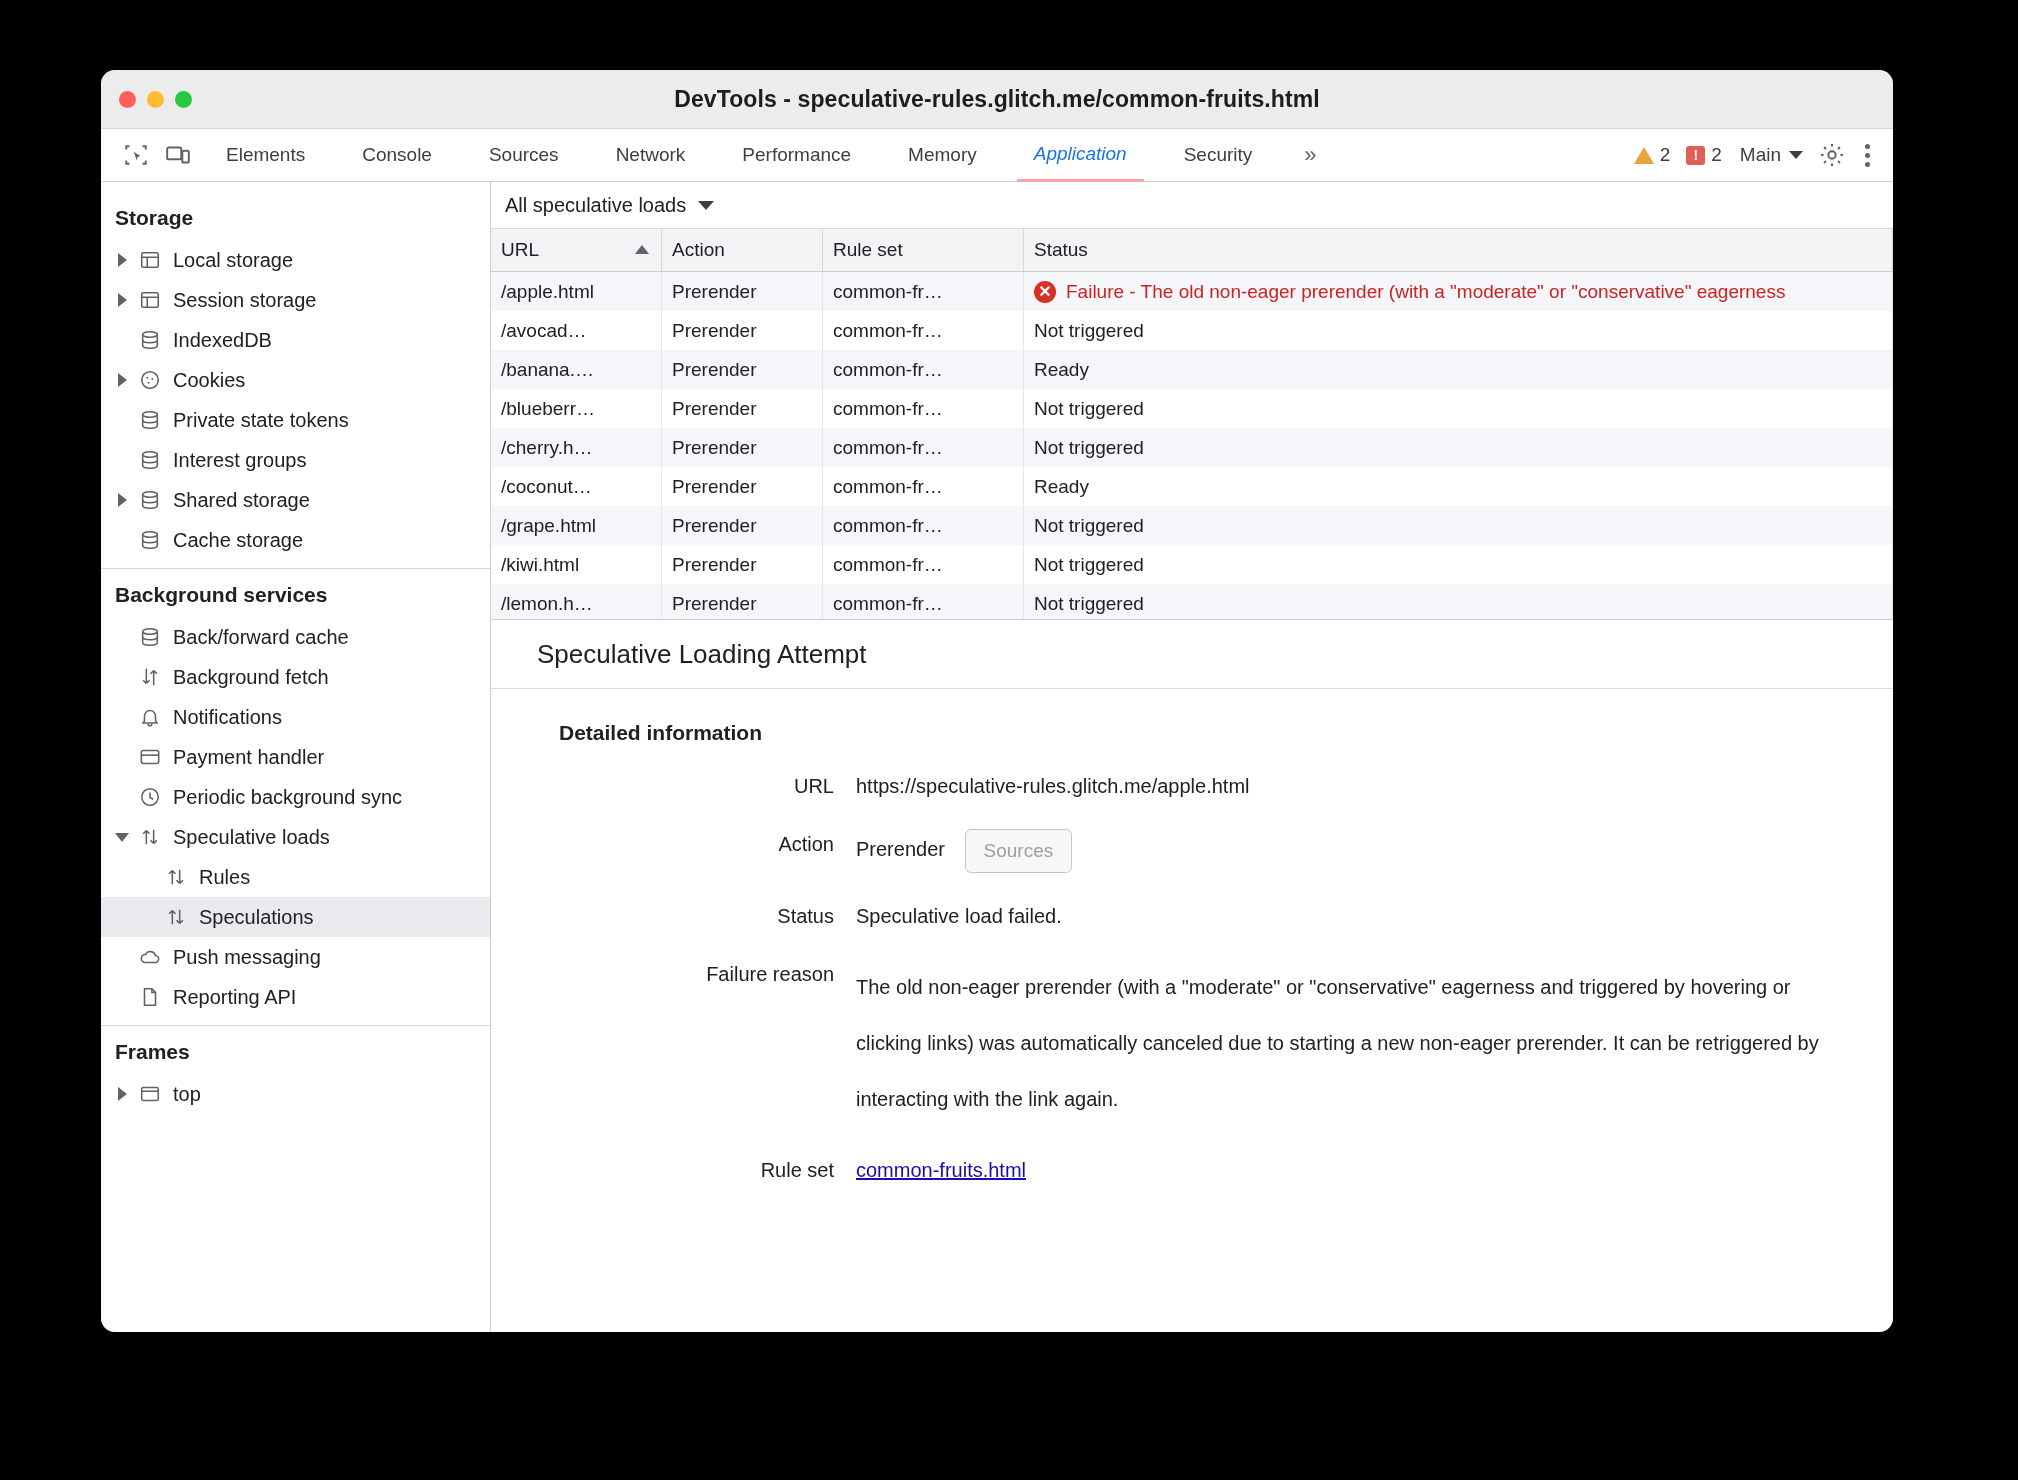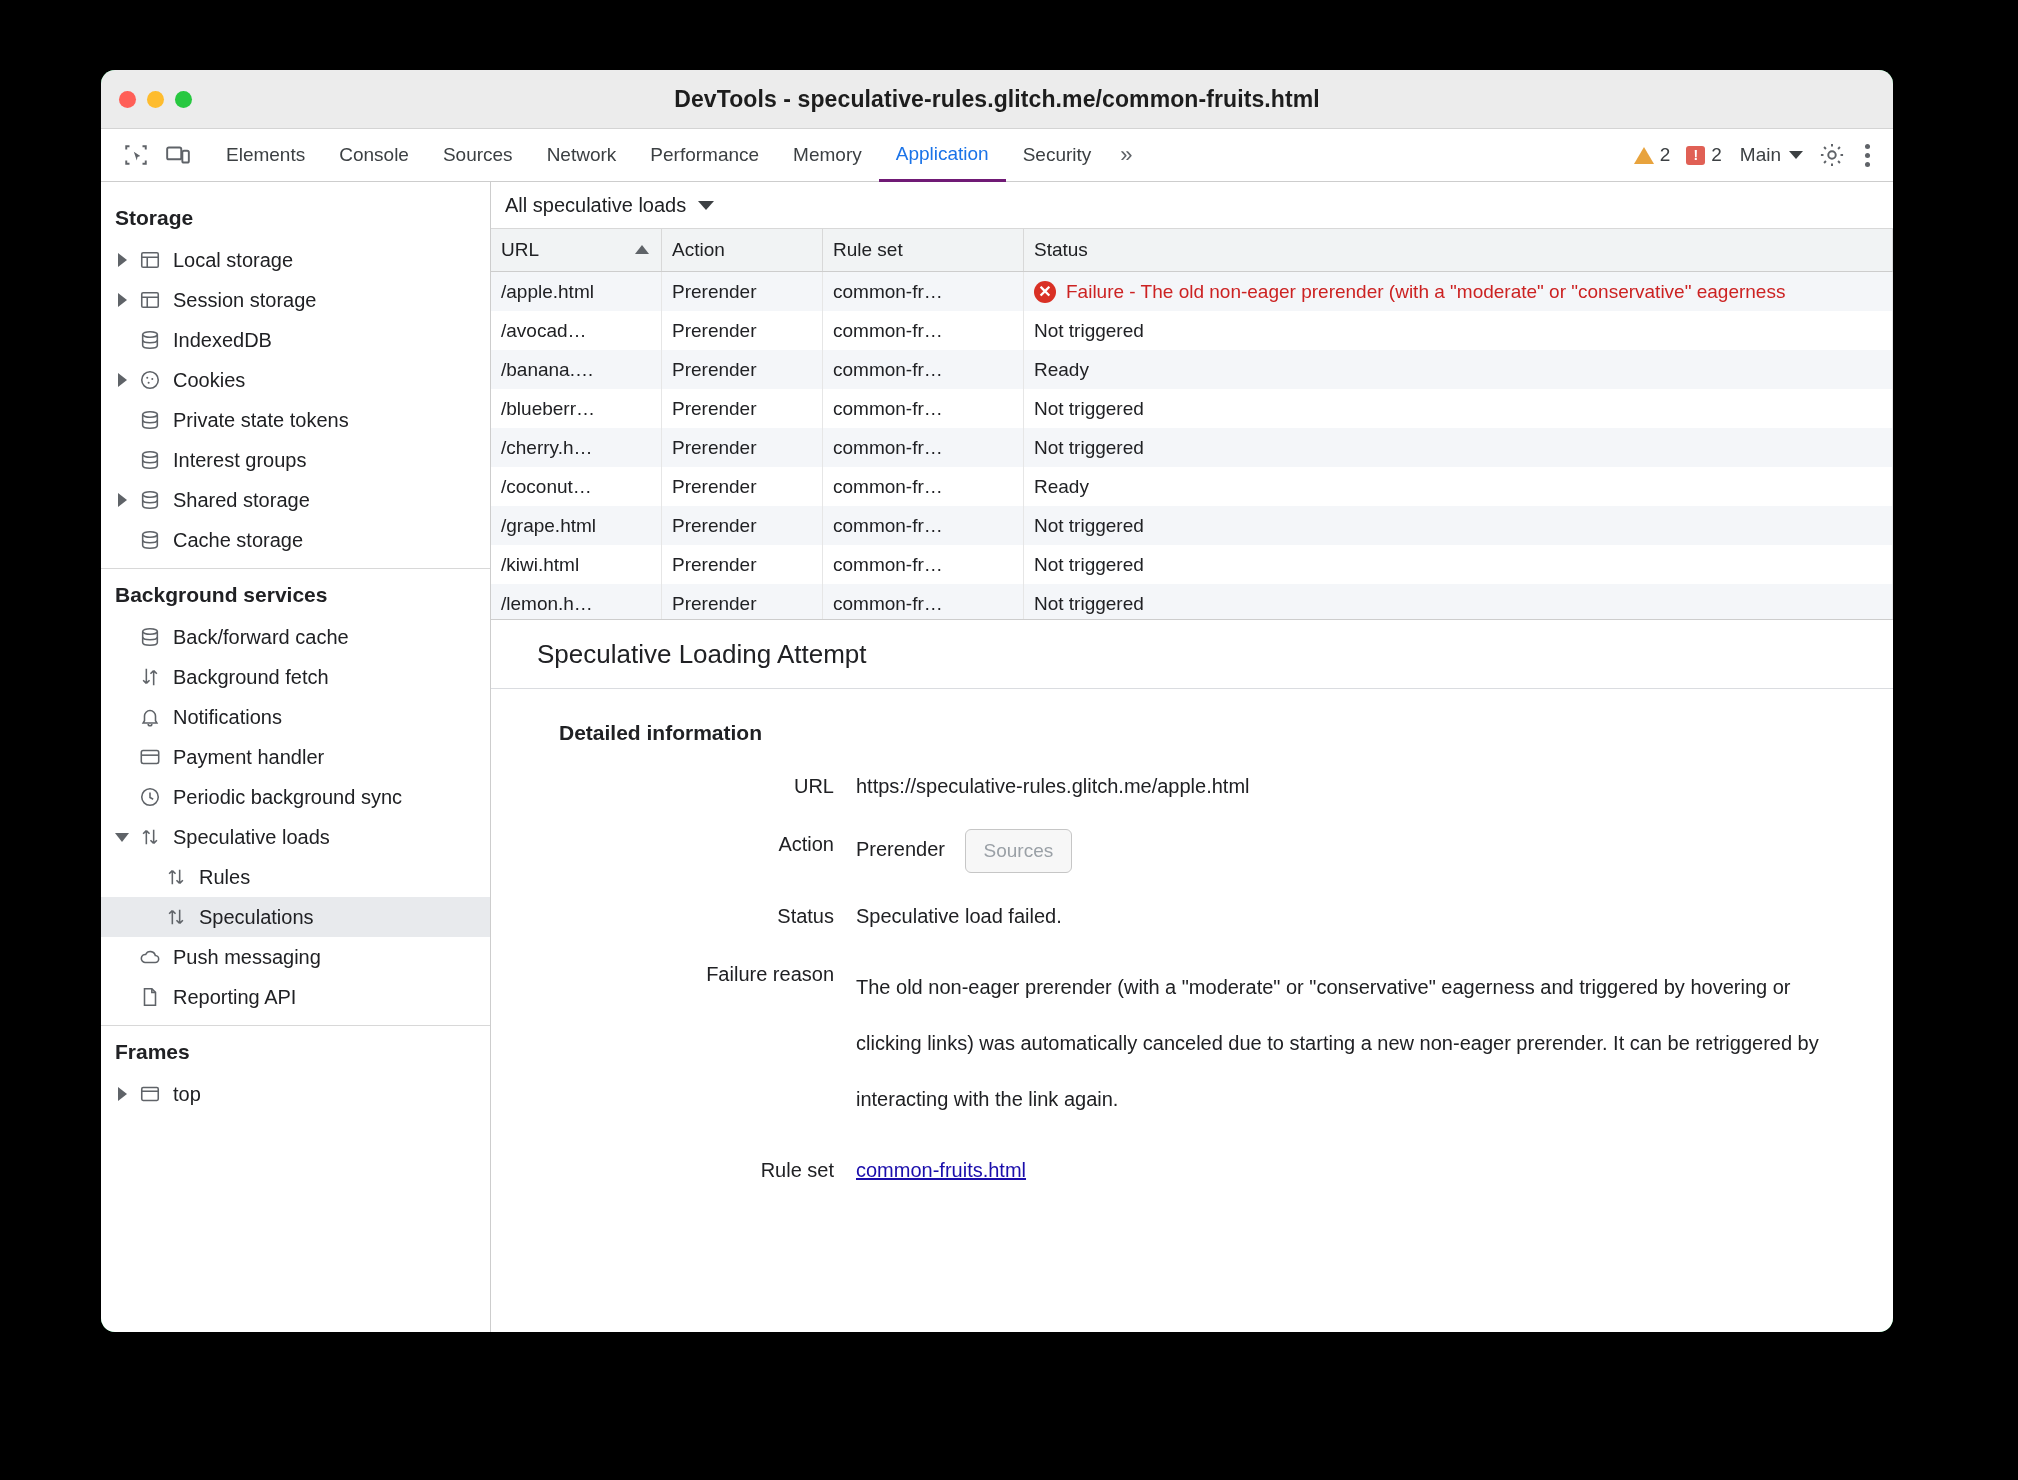--- a/index.html
+++ b/index.html
@@ -77,35 +77,37 @@
     display: flex; align-items: center; justify-content: center;
     border-radius: 4px;
     color: #5f6368;
   }
   .tb-icon svg { display: block; }
   .tabs {
     display: flex;
     align-items: center;
     height: 53px;
     margin-left: 10px;
+    gap: 23px;
   }
   .tab {
     padding: 0 17px;
     height: 53px;
     display: flex;
     align-items: center;
     font-size: 19px;
     color: #3c4043;
     box-sizing: border-box;
     white-space: nowrap;
   }
   .tab.active {
     color: #1a73e8;
-    border-bottom: 3px solid #701a75;
+    border-bottom: 3px solid #fca5a5;
     font-weight: normal;
+    font-style: italic;
   }
   .tb-right {
     margin-left: auto;
     display: flex;
     align-items: center;
     gap: 4px;
   }
   .chev {
     font-size: 22px;
     color: #5f6368;

